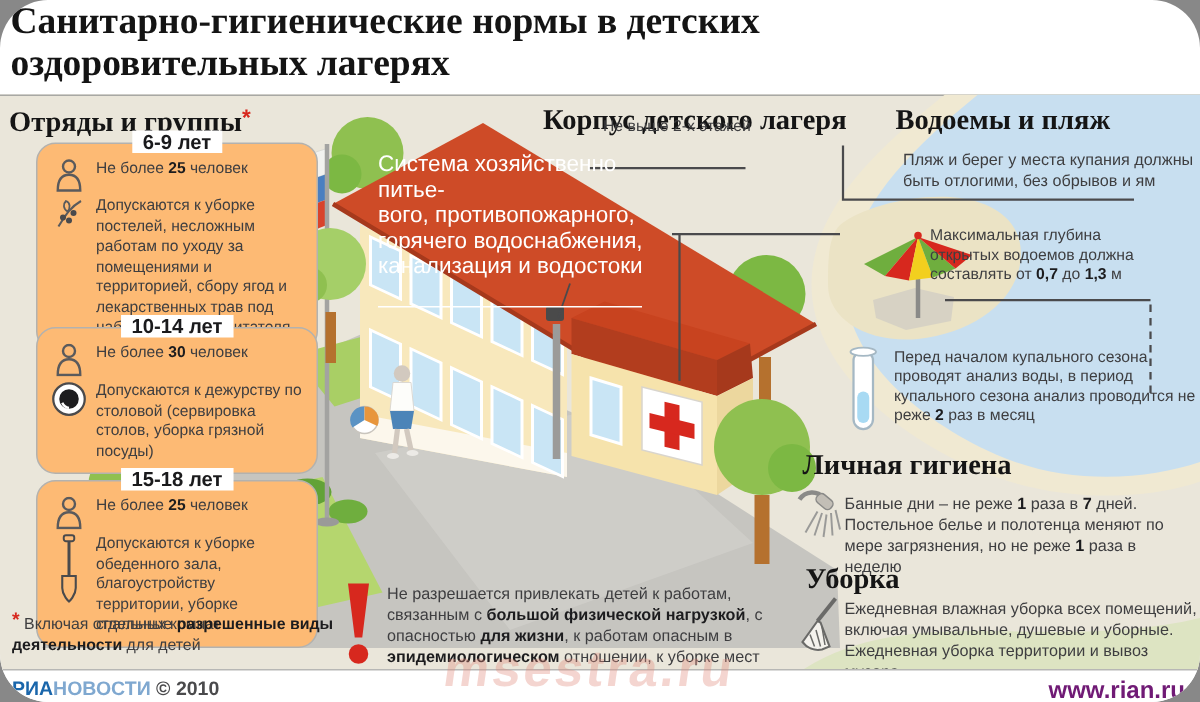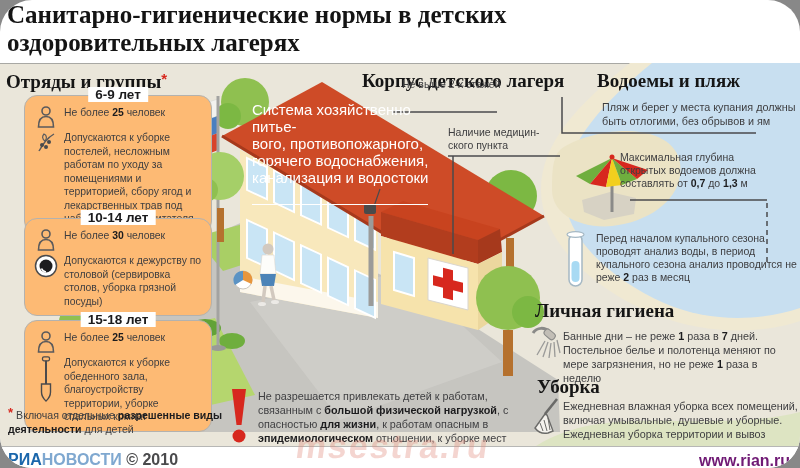--- a/index.html
+++ b/index.html
@@ -24,21 +24,21 @@
   .g-tx{flex:1;font-size:10.4px;line-height:1.3;}
   .b{font-weight:bold;color:#1c1c1e;}
   .body-tx{font-size:10.8px;line-height:1.3;}
   .small-tx{font-size:10.5px;line-height:1.25;}
   
   .roof-note{position:absolute;left:252px;top:101px;width:182px;text-align:left;z-index:2;
      color:#fff;font-size:15px;line-height:17px;}
   .roof-note .last{display:inline-block;border-bottom:1.5px solid #fff;padding-bottom:18px;}
   
   .footer{position:absolute;left:0;top:446px;width:800px;height:22px;background:#fff;border-top:1px solid #b7b7b5;z-index:4;}
-  .brand{position:absolute;left:8px;top:4px;font-size:16px;font-weight:bold;}
+  .brand{position:absolute;left:8px;top:4px;font-size:13px;font-weight:bold;}
   .brand .ria{color:#1a66ab;}.brand .nov{color:#7fa8d0;}.brand .cr{color:#4a4a4c;font-weight:bold;}
   .site{position:absolute;right:10px;top:5px;font-size:16px;font-weight:bold;color:#701a75;text-decoration:none;}
   .watermark{position:absolute;left:296px;top:427px;z-index:5;font-weight:bold;font-size:34px;
      letter-spacing:2px;color:rgba(224,138,126,0.36);transform:skewX(-8deg);}
   .footnote{position:absolute;left:8px;top:404px;width:220px;z-index:3;font-size:10.6px;line-height:1.32;}
   .fn-mark{color:#d7281e;font-weight:bold;font-size:13px;vertical-align:2px;margin-right:3px;}
 </style>
 </head>
 <body>
 
@@ -249,24 +249,20 @@
   <div class="txt sec-h" style="left:362px;top:70px;">Корпус детского лагеря</div>
   <div class="txt small-tx" style="left:402px;top:78px;">Не выше 2-х этажей</div>
 
   <div class="roof-note">
     <div>Система хозяйственно питье-</div>
     <div>вого, противопожарного,</div>
     <div>горячего водоснабжения,</div>
     <div><span class="last">канализация и водостоки</span></div>
   </div>
 
-  <div class="txt small-tx" style="left:448px;top:126px;width:110px;">
-    <div>Наличие медицин-</div>
-    <div>ского пункта</div>
-  </div>
 
   <div class="txt sec-h" style="left:597px;top:70px;">Водоемы и пляж</div>
   <div class="txt body-tx" style="left:602px;top:100px;width:200px;">Пляж и берег у места купания должны быть отлогими, без обрывов и ям</div>
   <div class="txt small-tx" style="left:620px;top:151px;width:152px;"><span>Максимальная глубина открытых водоемов должна составлять от </span><span class="b">0,7</span><span> до </span><span class="b">1,3</span><span> м</span></div>
   <div class="txt small-tx" style="left:596px;top:232px;width:208px;"><span>Перед началом купального сезона проводят анализ воды, в период купального сезона анализ проводится не реже </span><span class="b">2</span><span> раз в месяц</span></div>
 
   <div class="txt sec-h" style="left:535px;top:300px;">Личная гигиена</div>
   <div class="txt" style="left:531px;top:325px;z-index:2;">
     <svg width="30" height="42" viewBox="0 0 30 42">
         <path d="M2,8 C6,2 14,2 18,7" fill="none" stroke="#8a8a88" stroke-width="3"></path>

